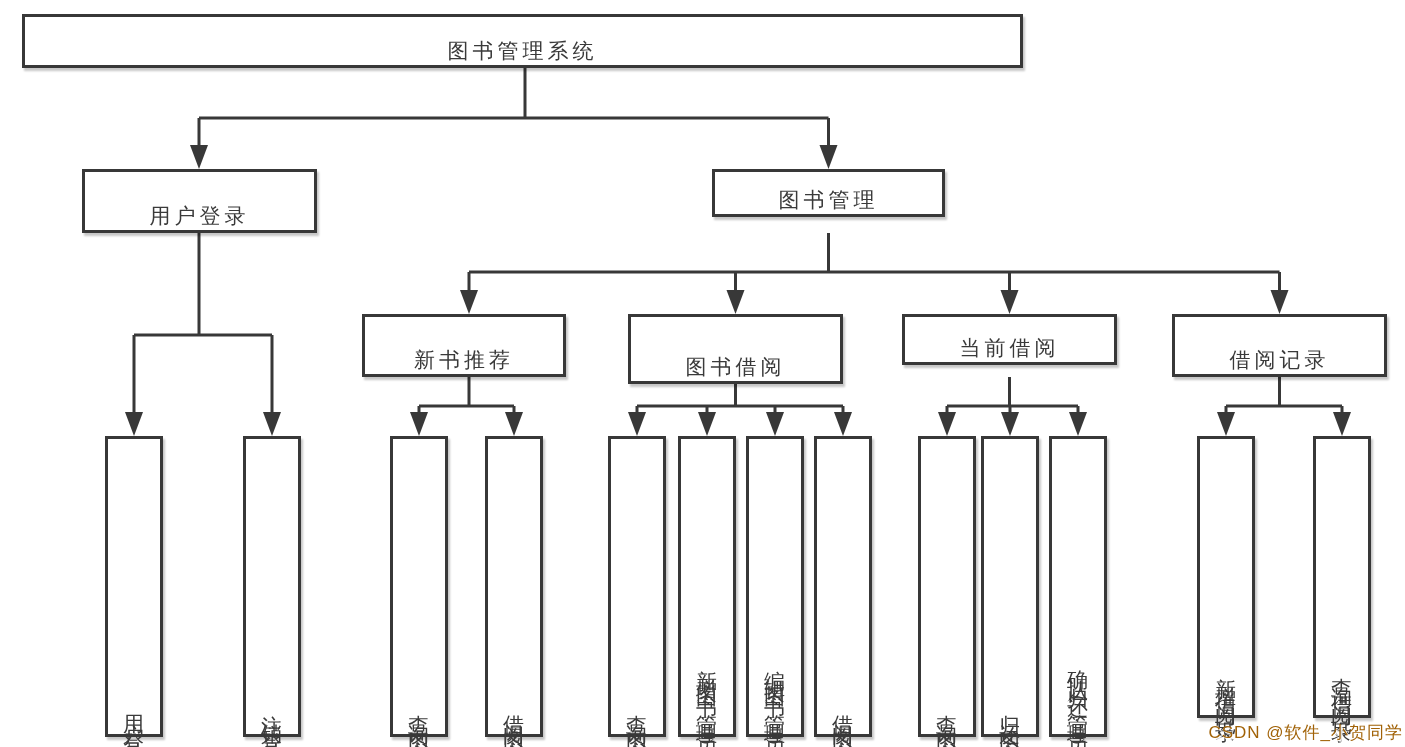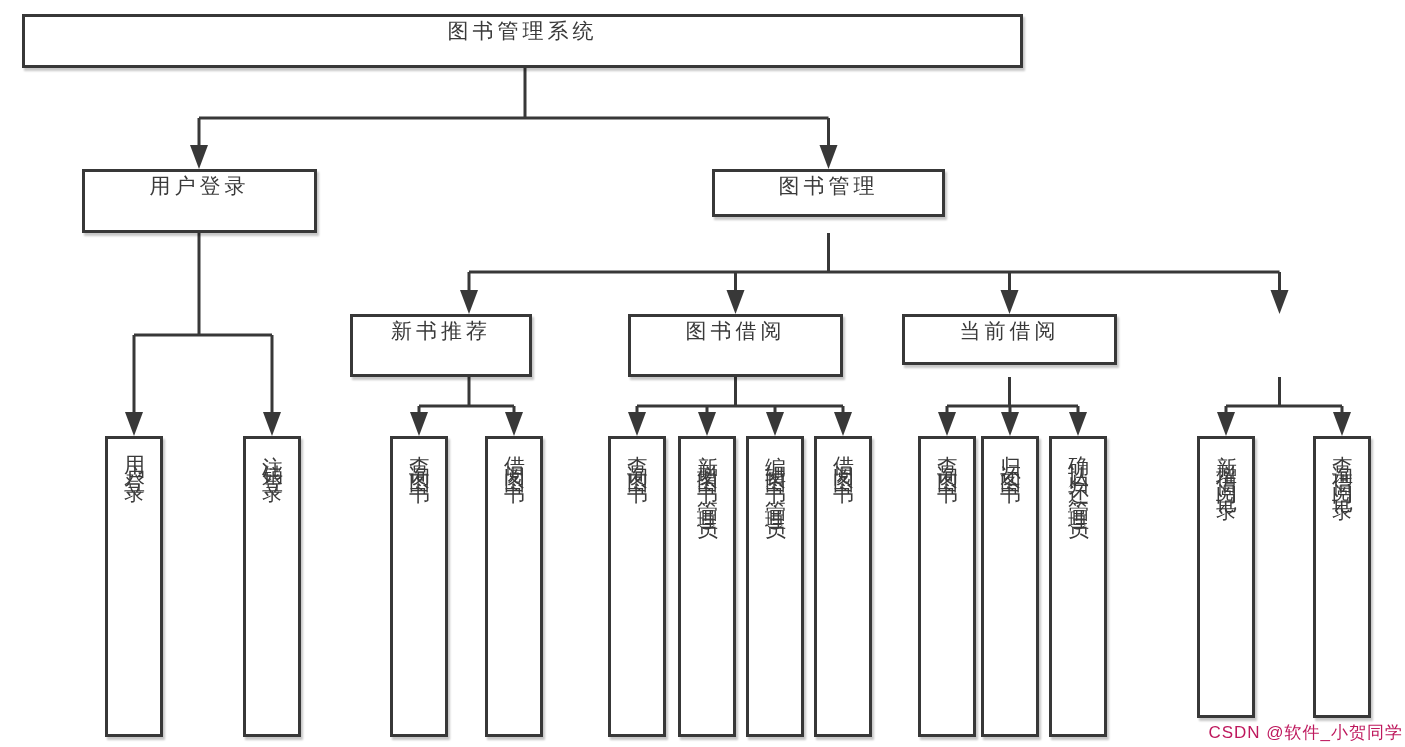--- a/index.html
+++ b/index.html
@@ -21,25 +21,24 @@
     top: 0;
     z-index: 1;
   }
   .node {
     position: absolute;
     box-sizing: border-box;
     background: #ffffff;
     border: 3px solid #383838;
     box-shadow: 2px 3px 2px rgba(0,0,0,0.22);
     display: flex;
-    align-items: flex-start;
+    align-items: flex-end;
     justify-content: center;
     z-index: 2;
     color: #3a3a3a;
-    font-family: Liberation Serif, serif;
   }
   .h-label {
     font-size: 21px;
     letter-spacing: 4px;
     color: #3a3a3a;
     white-space: nowrap;
   }
   .v-label {
     writing-mode: vertical-rl;
     text-orientation: mixed;
@@ -48,21 +47,21 @@
     line-height: 1;
     color: #3a3a3a;
     white-space: nowrap;
   }
   .watermark {
     position: absolute;
     right: 2px;
     bottom: 3px;
     z-index: 3;
     font-size: 17px;
-    color: #be185d;
+    color: #a16207;
     letter-spacing: 1px;
     text-shadow: 1px 1px 0 #ffffff, 2px 2px 1px rgba(255,255,255,0.85);
     white-space: nowrap;
   }
 </style>
 </head>
 <body>
 
 <div class="stage">
 
@@ -110,28 +109,31 @@
     <span class="h-label">图书管理系统</span>
   </div>
 
   <div class="node" style="left:82px; top:169px; width:235px; height:64px">
     <span class="h-label">用户登录</span>
   </div>
   <div class="node" style="left:712px; top:169px; width:233px; height:48px">
     <span class="h-label">图书管理</span>
   </div>
 
-  <div class="node" style="left:350px; top:314px; width:182px; height:63px">
+  <div class="node" style="left:362px; top:314px; width:204px; height:63px">
     <span class="h-label">新书推荐</span>
   </div>
-  <div class="node" style="left:628px; top:314px; width:215px; height:63px">
+  <div class="node" style="left:628px; top:314px; width:215px; height:70px">
     <span class="h-label">图书借阅</span>
   </div>
   <div class="node" style="left:902px; top:314px; width:215px; height:51px">
     <span class="h-label">当前借阅</span>
+  </div>
+  <div class="node" style="left:1172px; top:314px; width:215px; height:63px">
+    <span class="h-label">借阅记录</span>
   </div>
 
   <div class="node" style="left:105px; top:436px; width:58px; height:301px">
     <span class="v-label">用户登录</span>
   </div>
   <div class="node" style="left:243px; top:436px; width:58px; height:301px">
     <span class="v-label">注销登录</span>
   </div>
 
   <div class="node" style="left:390px; top:436px; width:58px; height:301px">

